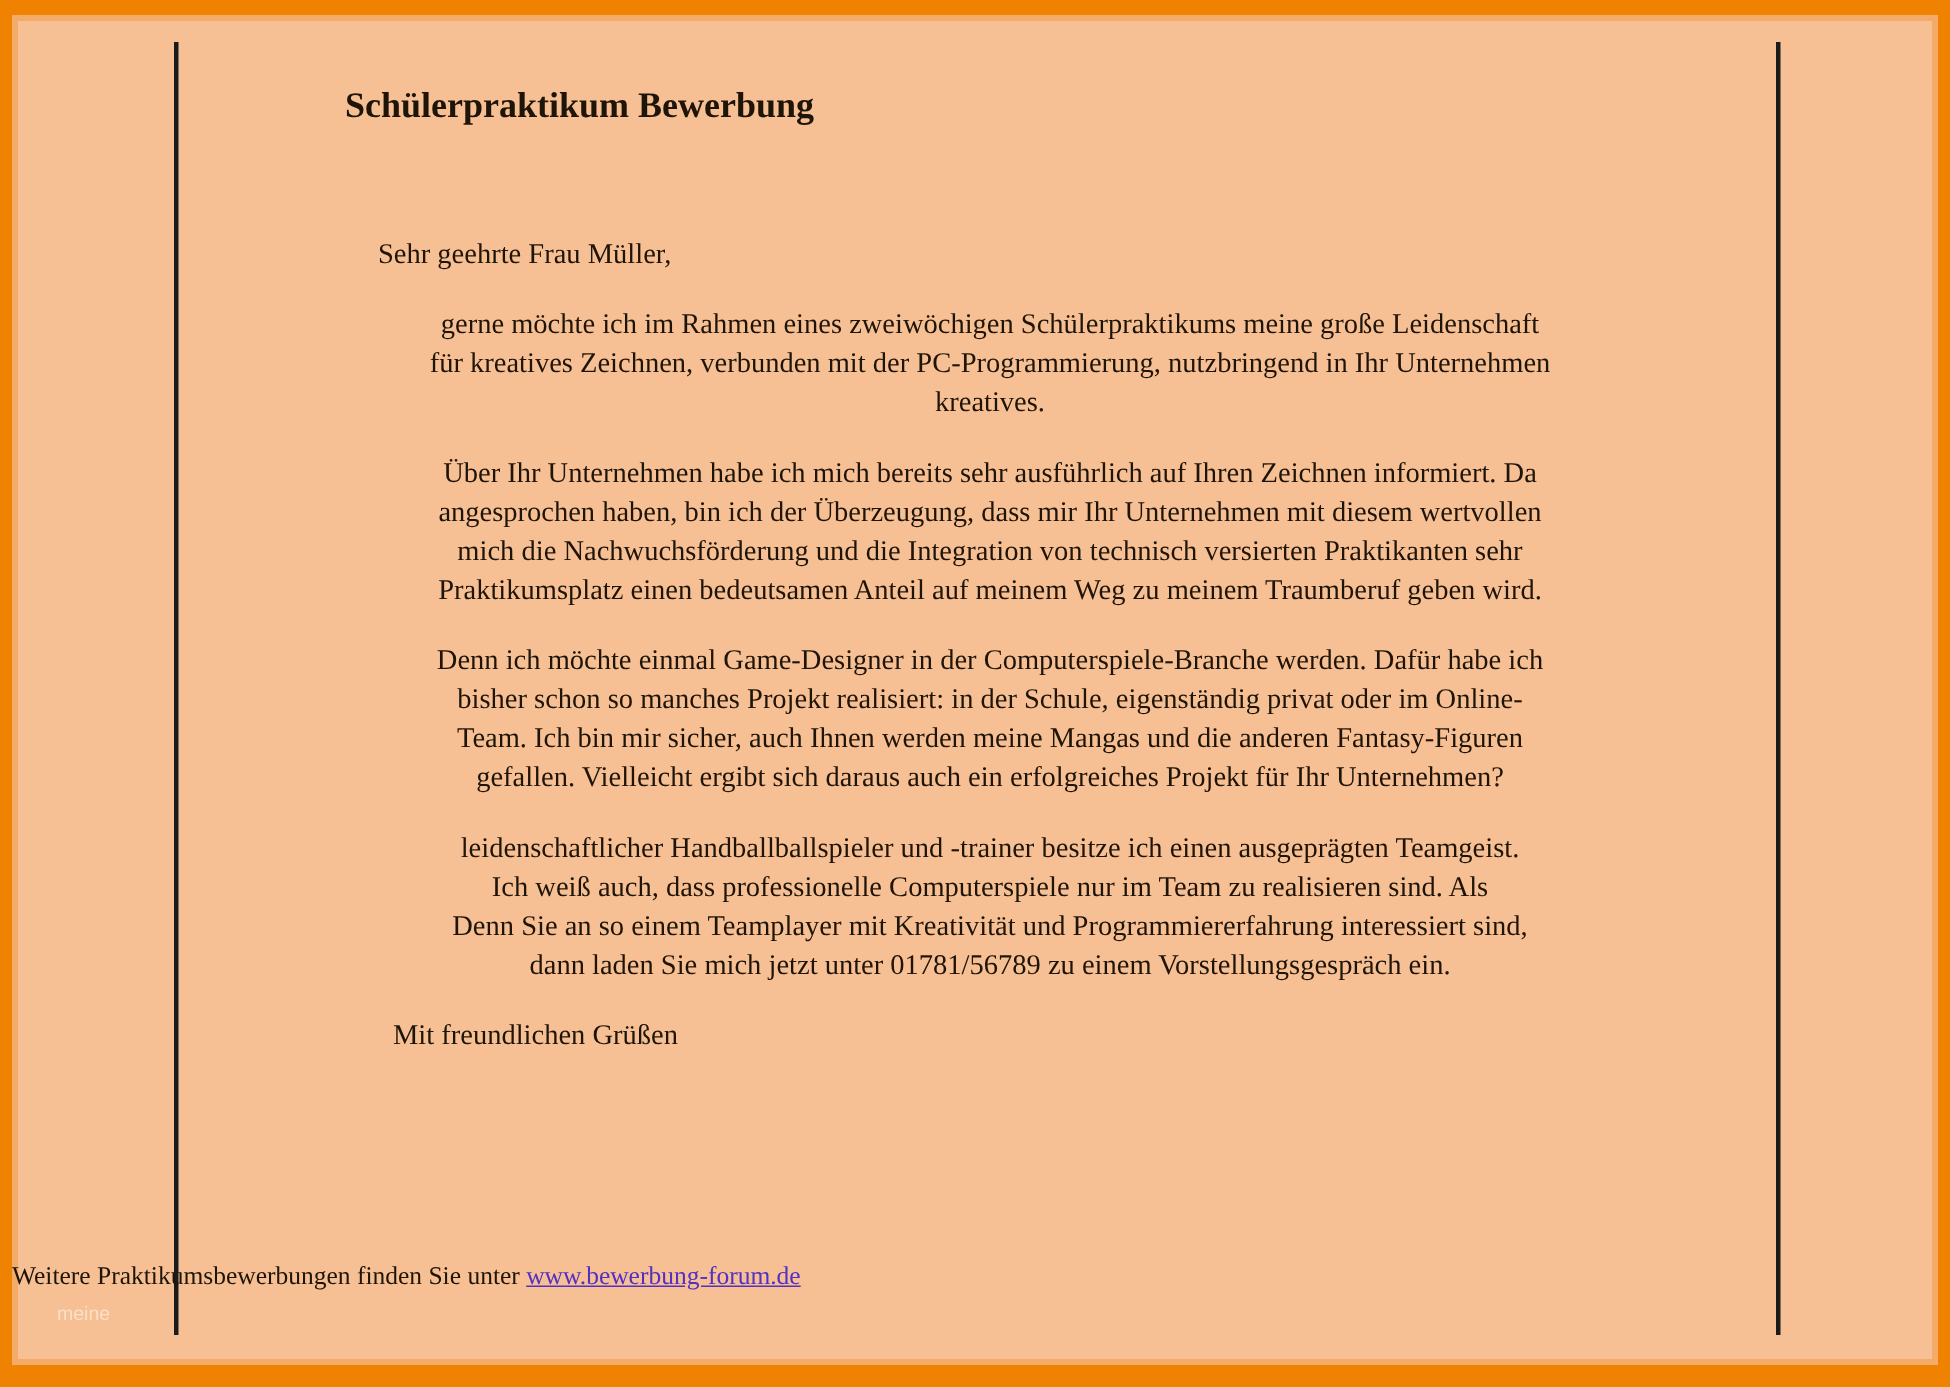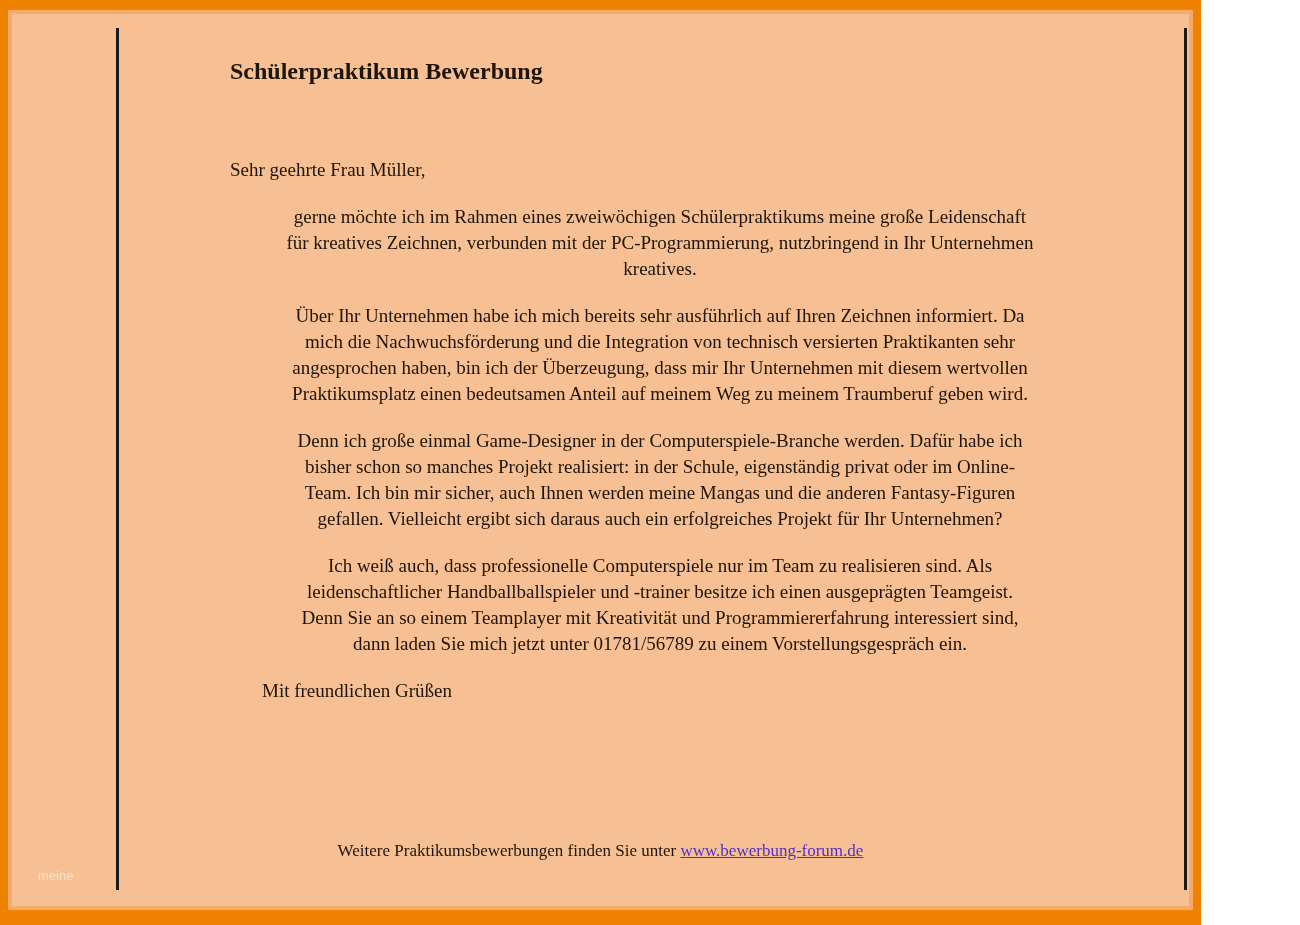--- a/index.html
+++ b/index.html
@@ -1,19 +1,19 @@
 <!DOCTYPE html>
 <html><head>
 <meta charset="utf-8">
 <style>
   * { margin: 0; padding: 0; box-sizing: border-box; }
   html, body { background: #ffffff; }
   .screen {
     position: relative;
-    width: 1201px;
+    width: 1300px;
     height: 925px;
     background: #f6c094;
     border-top: 10px solid #ef8200;
     border-bottom: 15px solid #ef8200;
     border-left: 8px solid #ef8200;
     border-right: 8px solid #ef8200;
     box-shadow: inset 0 0 0 4px rgba(242, 153, 70, 0.55);
     overflow: hidden;
     font-family: "Liberation Serif", "DejaVu Serif", serif;
     color: #1f1408;
@@ -38,40 +38,40 @@
     font-size: 24px;
     line-height: 28px;
     font-weight: bold;
     white-space: nowrap;
   }
   .salutation {
     margin-top: 72px;
     font-size: 19px;
     line-height: 26px;
     white-space: nowrap;
+    margin-left: 22px;
   }
   .para { margin-top: 21px; text-align: center; }
   .para .line {
     font-size: 19px;
     line-height: 26px;
     white-space: nowrap;
   }
   .closing {
     margin-top: 21px;
     font-size: 19px;
     line-height: 26px;
     white-space: nowrap;
     margin-left: 32px;
   }
   .footer {
     position: absolute;
     left: 0;
     right: 0;
     top: 830px;
-    text-align: center;
     font-size: 17px;
     line-height: 22px;
   }
   .footer a {
     color: #5230c4;
     text-decoration: underline;
     cursor: pointer;
   }
   .watermark {
     position: absolute;
@@ -97,35 +97,35 @@
     <div class="salutation">Sehr geehrte Frau Müller,</div>
 
     <div class="para">
       <div class="line">gerne möchte ich im Rahmen eines zweiwöchigen Schülerpraktikums meine große Leidenschaft</div>
       <div class="line">für kreatives Zeichnen, verbunden mit der PC-Programmierung, nutzbringend in Ihr Unternehmen</div>
       <div class="line">kreatives.</div>
     </div>
 
     <div class="para">
       <div class="line">Über Ihr Unternehmen habe ich mich bereits sehr ausführlich auf Ihren Zeichnen informiert. Da</div>
+      <div class="line">angesprochen haben, bin ich der Überzeugung, dass mir Ihr Unternehmen mit diesem wertvollen</div>
       <div class="line">mich die Nachwuchsförderung und die Integration von technisch versierten Praktikanten sehr</div>
-      <div class="line">angesprochen haben, bin ich der Überzeugung, dass mir Ihr Unternehmen mit diesem wertvollen</div>
       <div class="line">Praktikumsplatz einen bedeutsamen Anteil auf meinem Weg zu meinem Traumberuf geben wird.</div>
     </div>
 
     <div class="para">
-      <div class="line">Denn ich große einmal Game-Designer in der Computerspiele-Branche werden. Dafür habe ich</div>
+      <div class="line">Denn ich möchte einmal Game-Designer in der Computerspiele-Branche werden. Dafür habe ich</div>
       <div class="line">bisher schon so manches Projekt realisiert: in der Schule, eigenständig privat oder im Online-</div>
       <div class="line">Team. Ich bin mir sicher, auch Ihnen werden meine Mangas und die anderen Fantasy-Figuren</div>
       <div class="line">gefallen. Vielleicht ergibt sich daraus auch ein erfolgreiches Projekt für Ihr Unternehmen?</div>
     </div>
 
     <div class="para">
+      <div class="line">leidenschaftlicher Handballballspieler und -trainer besitze ich einen ausgeprägten Teamgeist.</div>
       <div class="line">Ich weiß auch, dass professionelle Computerspiele nur im Team zu realisieren sind. Als</div>
-      <div class="line">leidenschaftlicher Handballballspieler und -trainer besitze ich einen ausgeprägten Teamgeist.</div>
       <div class="line">Denn Sie an so einem Teamplayer mit Kreativität und Programmiererfahrung interessiert sind,</div>
       <div class="line">dann laden Sie mich jetzt unter 01781/56789 zu einem Vorstellungsgespräch ein.</div>
     </div>
 
     <div class="closing">Mit freundlichen Grüßen</div>
 
   </div>
 
   <div class="footer">
     <span>Weitere Praktikumsbewerbungen finden Sie unter </span><a>www.bewerbung-forum.de</a>

